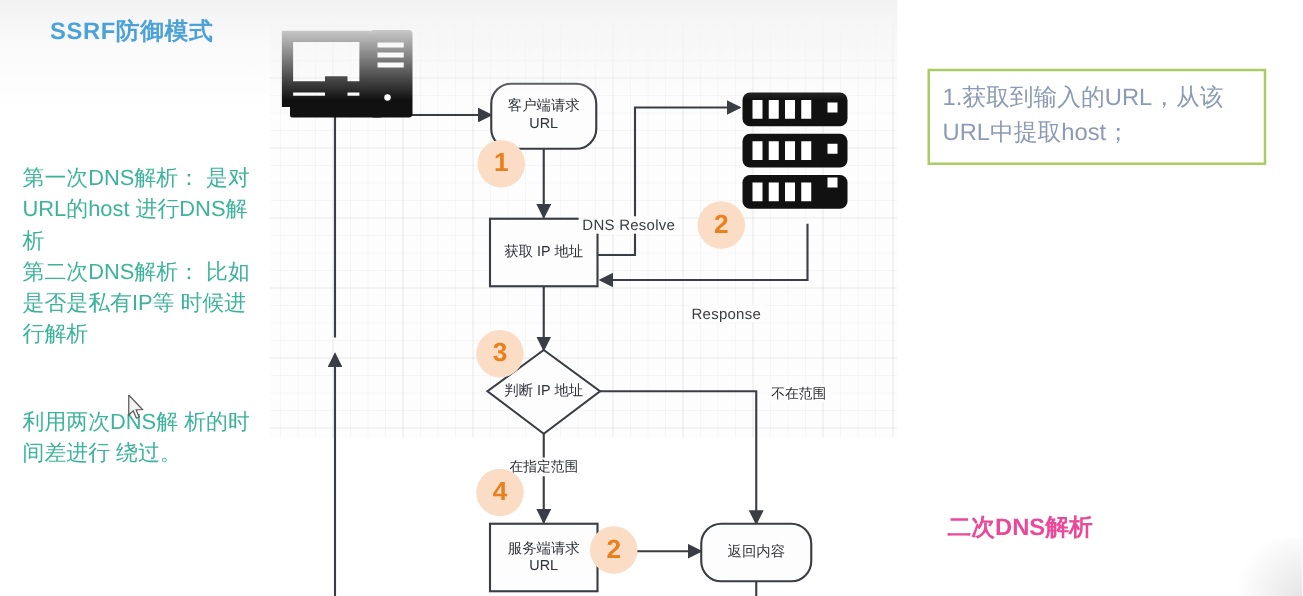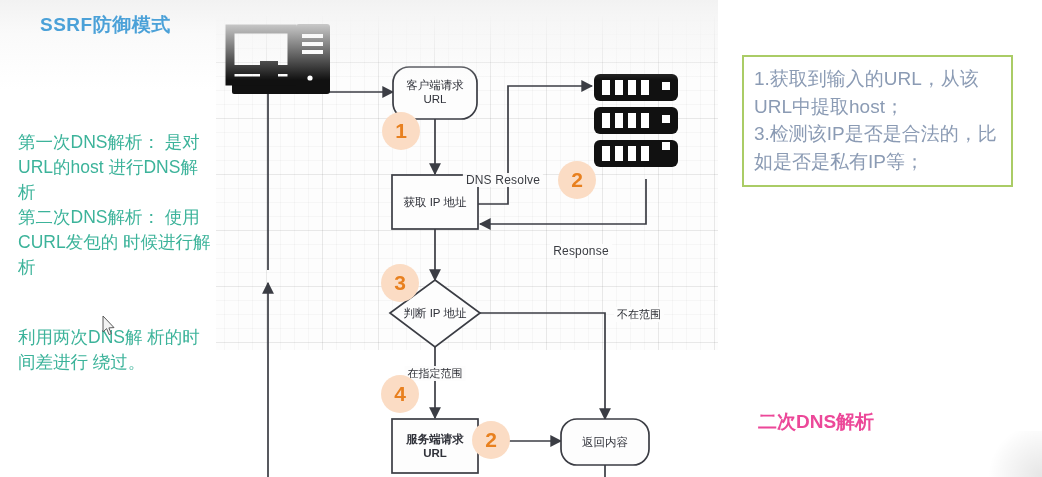--- a/index.html
+++ b/index.html
@@ -91,21 +91,21 @@
 <body>
 
 <div id="root">
 
   <div class="left-col">
     <div class="title">SSRF防御模式</div>
     <div class="note n1">第一次DNS解析：
 是对URL的host
 进行DNS解析</div>
     <div class="note n2">第二次DNS解析：
-使用CURL发包的
+比如是否是私有IP等
 时候进行解析</div>
     <div class="note n3">利用两次DNS解
 析的时间差进行
 绕过。</div>
 
     <svg class="cursor" viewBox="0 0 14 20">
       <path d="M1 0 L1 16 L4.6 12.6 L7.1 18.6 L9.3 17.6 L6.9 11.9 L12 11.6 Z" fill="#f3f3f3" stroke="#5a5a5a" stroke-width="1"></path>
     </svg>
   </div>
 
@@ -187,38 +187,37 @@
         </g>
       </g>
     </svg>
 
     <div class="canvas-fade"></div>
 
     <div class="shape-label" style="left:177px;top:62px;width:84px;">客户端请求
 URL</div>
     <div class="shape-label" style="left:176px;top:179px;width:86px;">获取 IP 地址</div>
     <div class="shape-label" style="left:174px;top:290px;width:90px;">判断 IP 地址</div>
-    <div class="shape-label" style="left:176px;top:416px;width:86px;font-weight:bold;">服务端请求
+    <div class="shape-label" style="left:176px;top:416px;width:86px;">服务端请求
 URL</div>
     <div class="shape-label" style="left:345px;top:419px;width:88px;">返回内容</div>
 
     <div class="edge-label en" style="left:287px;top:129px;transform:translateX(-50%);">DNS Resolve</div>
     <div class="edge-label en" style="left:365px;top:200px;transform:translateX(-50%);">Response</div>
     <div class="edge-label" style="left:398px;top:291px;">不在范围</div>
     <div class="edge-label" style="left:219px;top:350px;transform:translateX(-50%);">在指定范围</div>
 
     <div class="badge" style="left:166px;top:96px;">1</div>
     <div class="badge" style="left:342px;top:145px;">2</div>
     <div class="badge" style="left:165px;top:248px;">3</div>
     <div class="badge" style="left:165px;top:359px;">4</div>
     <div class="badge" style="left:256px;top:405px;">2</div>
   </div>
 
   <div class="right-col">
     <div class="green-box">
       <p>1.获取到输入的URL，从该URL中提取host；</p>
-      <p>3.检测该IP是否是合法的，比如是否是私有IP等；</p>
     </div>
     <div class="subtitle">二次DNS解析</div>
     <div class="corner-shade"></div>
   </div>
 
 </div>
 
 </body></html>

